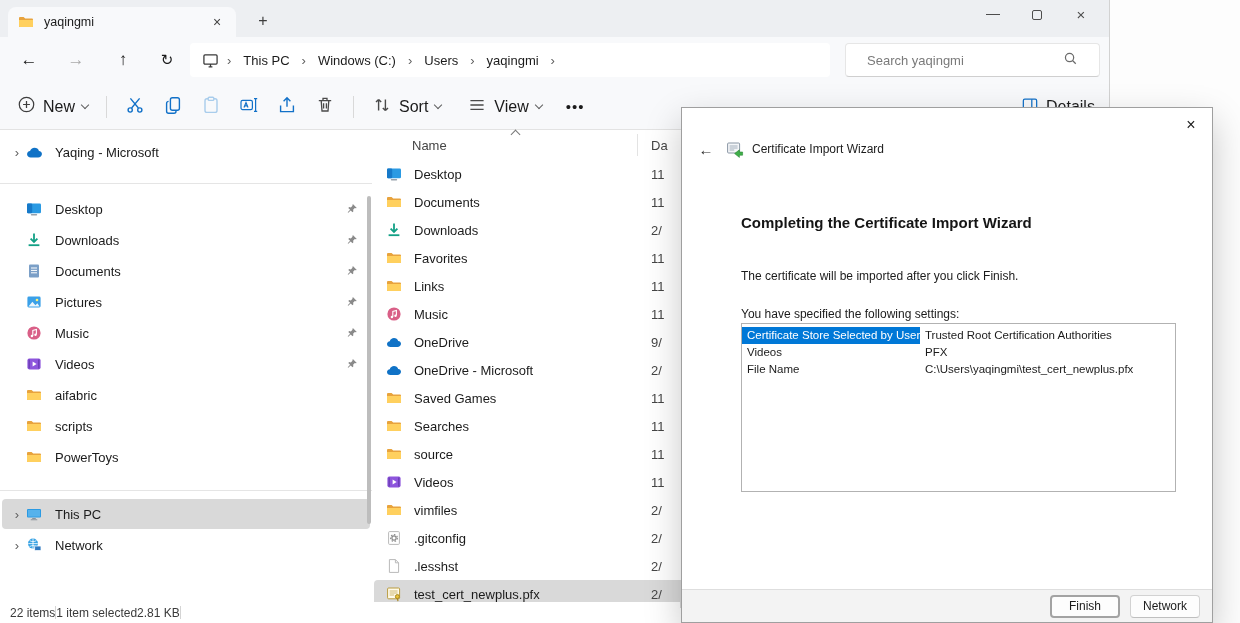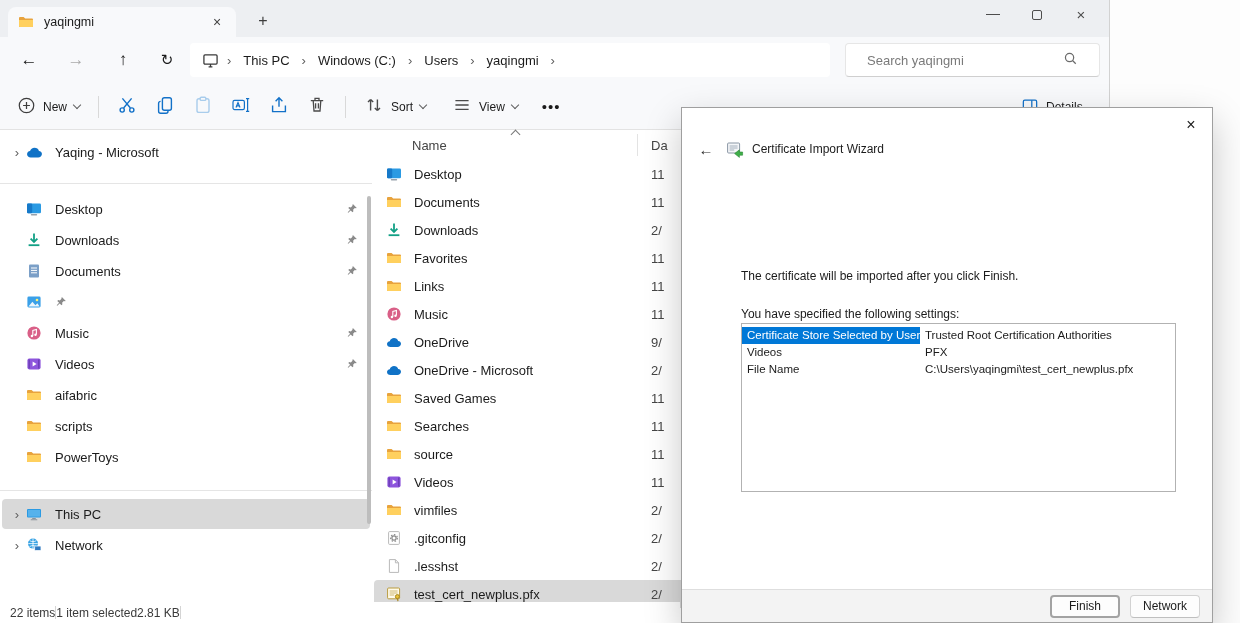--- a/index.html
+++ b/index.html
@@ -34,21 +34,21 @@
   .searchbox { position:absolute; left:845px; top:6px; width:255px; height:34px; background:#fff;
     border:1px solid #e6e6e6; border-bottom-color:#cfcfcf; border-radius:4px;
     display:flex; align-items:center; padding:0 21px; }
   .searchbox input { flex:1; border:none; outline:none; background:transparent;
     font-family:"Liberation Sans", sans-serif; font-size:13px; color:#3c3c3c; }
   .searchbox input::placeholder { color:#7a7a7a; }
 
   .toolbar { position:relative; height:46px; background:#f8f9fb; border-bottom:1px solid #e3e3e3;
     display:flex; align-items:center; padding:0 8px; }
   .tb-btn { height:34px; padding:0 9px; display:flex; align-items:center; gap:7px;
-    border-radius:4px; font-size:12px; color:#1b1b1b; }
+    border-radius:4px; font-size:16px; color:#1b1b1b; }
   .tb-sep { width:1px; height:22px; background:#d9d9d9; margin:0 9px; }
   .chev { width:6px; height:6px; border-right:1.2px solid #5f5f5f; border-bottom:1.2px solid #5f5f5f;
     transform:rotate(45deg); margin-top:-3px; display:inline-block; }
   .details-btn { position:absolute; left:1012px; top:6px; }
 
   .main { position:absolute; top:130px; left:0; width:1110px; bottom:21px; display:flex; background:#fff; }
 
   .sidebar { position:relative; width:372px; padding-top:6px; flex:none; }
   .srow { height:30px; display:flex; align-items:center; margin:1px 2px; border-radius:4px;
     padding-left:6px; gap:0; font-size:13px; }
@@ -296,20 +296,21 @@
   </div>
             <div class="srow">
     <span class="s-exp"></span>
     <span class="s-icon">
                 <svg width="16" height="16" viewBox="0 0 16 16">
                   <rect x="1.4" y="2.6" width="13.2" height="10.8" rx="1.4" fill="#3aa0e8"></rect>
                   <circle cx="11" cy="6" r="1.3" fill="#fff176"></circle>
                   <path d="M2.4 12.4l4-4.6 3 3.5 2-2 2.2 3.1z" fill="#eaf5fc"></path>
                 </svg>
               </span>
+    <span class="s-label">Pictures</span>
     <span class="s-pin"><svg width="12" height="12" viewBox="0 0 12 12">
                   <path d="M7.1 1.2l3.7 3.7-1 .3-1-.2-1.7 1.7.3 1.6-.9.9L4.7 7.4 2.3 9.8l-.6-.6 2.4-2.4L2.3 5l.9-.9 1.6.3 1.7-1.7-.2-1z" fill="#8a8a8a"></path>
                 </svg></span>
   </div>
             <div class="srow">
     <span class="s-exp"></span>
     <span class="s-icon">
                 <svg width="16" height="16" viewBox="0 0 16 16">
                   <circle cx="8" cy="8" r="6.6" fill="#d95f87"></circle>
                   <path d="M6.8 11V5.4l3.6-1v5.2" stroke="#fff" stroke-width="1.1" fill="none"></path>
@@ -594,20 +595,21 @@
       <span class="dlg-back">←</span>
       <span class="dlg-titleicon" id="wiz-icon">
           <svg width="18" height="18" viewBox="0 0 18 18">
             <rect x="1.6" y="3" width="12" height="10" rx="1" fill="#f4f6f8" stroke="#8a97a5"></rect>
             <path d="M3.6 6h8M3.6 8h8M3.6 10h4.6" stroke="#9aa7b5" stroke-width=".9"></path>
             <path d="M8.6 13.6l4.8-3.8v2.2h3.2v3.2h-3.2v2.2z" fill="#3fae49" stroke="#2c8a36" stroke-width=".6"></path>
           </svg>
         </span>
       <span class="dlg-title">Certificate Import Wizard</span>
     </div>
+    <div class="dlg-heading">Completing the Certificate Import Wizard</div>
     <div class="dlg-body">The certificate will be imported after you click Finish.</div>
     <div class="dlg-setlabel">You have specified the following settings:</div>
     <div class="dlg-table" id="settings-table">
         <div class="trow">
     <span class="tkey sel">Certificate Store Selected by User</span>
     <span class="tval">Trusted Root Certification Authorities</span>
   </div>
         <div class="trow">
     <span class="tkey">Videos</span>
     <span class="tval">PFX</span>

